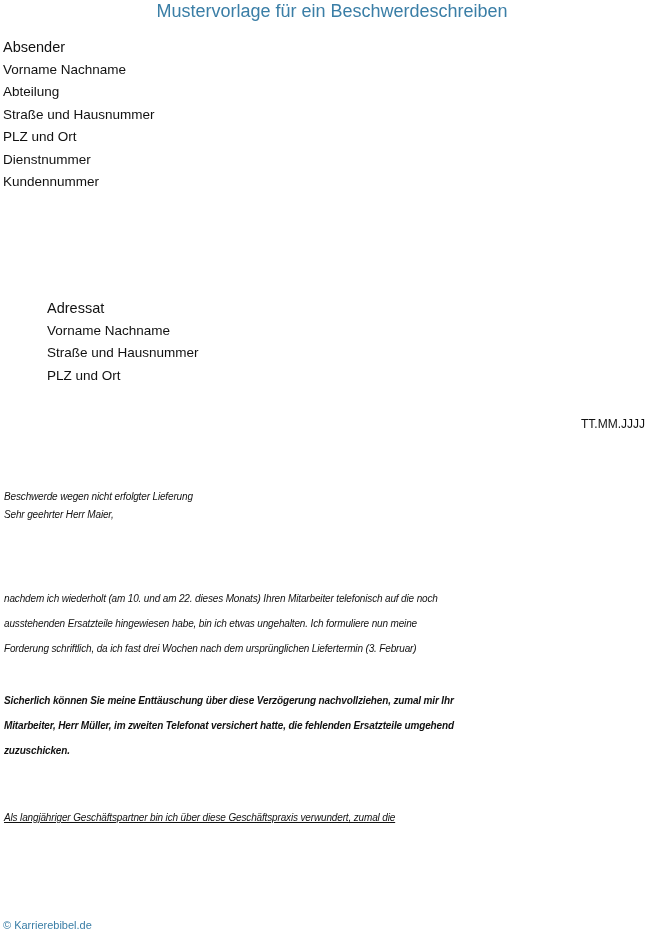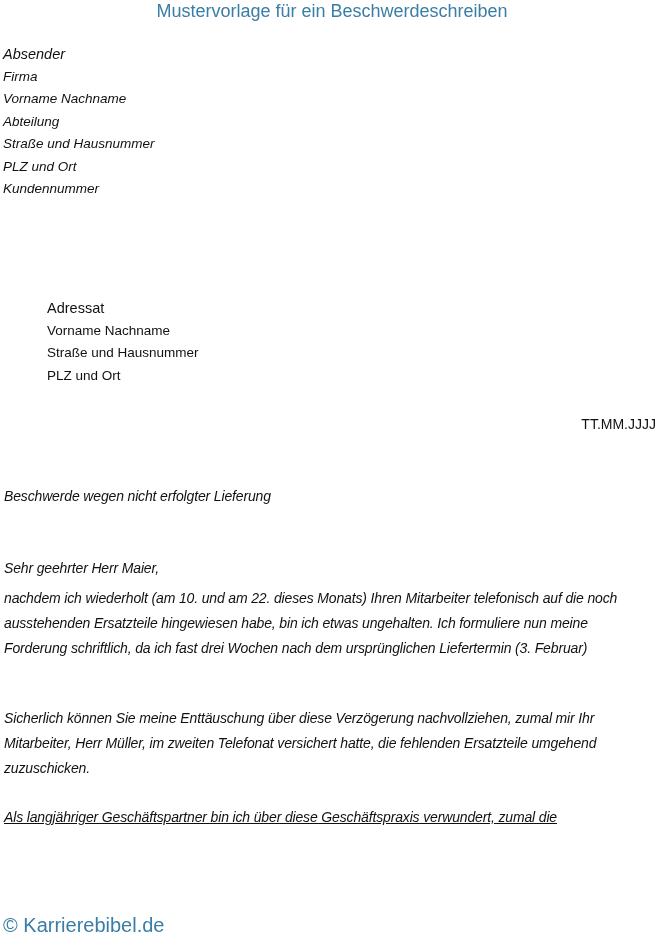--- a/index.html
+++ b/index.html
@@ -3,64 +3,64 @@
 <meta charset="utf-8">
 <style>
   html, body { margin:0; padding:0; background:#ffffff; }
   body { width:664px; height:935px; position:relative; overflow:hidden;
          font-family:"Liberation Sans", sans-serif; color:#111; }
   .title { position:absolute; top:0; left:0; width:664px; text-align:center;
            font-size:18px; color:#3a7ea6; line-height:22px; }
   .block { position:absolute; left:3px; }
   .block div { font-size:13.5px; line-height:22.5px; }
   .block .hd { font-size:14.5px; }
-  .date { position:absolute; right:8px; top:414px; font-size:14px; line-height:20px; }
-  .it { position:absolute; left:4px; font-style:italic; font-size:14px; letter-spacing:-0.15px; }
+  .date { position:absolute; right:19px; top:414px; font-size:12px; line-height:20px; }
+  .it { position:absolute; left:4px; font-style:italic; font-size:10px; letter-spacing:-0.15px; }
   .it div { line-height:25px; white-space:nowrap; }
-  .footer { position:absolute; left:3px; top:915px; font-size:20px; color:#3a7ea6; line-height:20px; }
+  .footer { position:absolute; left:3px; top:915px; font-size:11px; color:#3a7ea6; line-height:20px; }
 </style>
 </head>
 <body>
 
 <div class="title">Mustervorlage für ein Beschwerdeschreiben</div>
 
-<div class="block" style="top:43px;font-style:italic;">
+<div class="block" style="top:36px;">
   <div class="hd">Absender</div>
-  <div>Firma</div>
   <div>Vorname Nachname</div>
   <div>Abteilung</div>
   <div>Straße und Hausnummer</div>
   <div>PLZ und Ort</div>
+  <div>Dienstnummer</div>
   <div>Kundennummer</div>
 </div>
 
 <div class="block" style="top:297px;margin-left:44px;">
   <div class="hd">Adressat</div>
   <div>Vorname Nachname</div>
   <div>Straße und Hausnummer</div>
   <div>PLZ  und Ort</div>
 </div>
 
 <div class="date">TT.MM.JJJJ</div>
 
 <div class="it" style="top:484px;">
   <div>Beschwerde wegen nicht erfolgter Lieferung</div>
 </div>
 
-<div class="it" style="top:556px;">
+<div class="it" style="top:502px;">
   <div>Sehr geehrter Herr Maier,</div>
 </div>
 
 <div class="it" style="top:586px;">
   <div>nachdem ich wiederholt (am 10. und am 22. dieses Monats) Ihren Mitarbeiter telefonisch auf die noch</div>
   <div>ausstehenden Ersatzteile hingewiesen habe, bin ich etwas ungehalten. Ich formuliere nun meine</div>
   <div>Forderung schriftlich, da ich fast drei Wochen nach dem ursprünglichen Liefertermin (3. Februar)</div>
 </div>
 
-<div class="it" style="top:706px;">
+<div class="it" style="top:688px;font-weight:bold;">
   <div>Sicherlich können Sie meine Enttäuschung über diese Verzögerung nachvollziehen, zumal mir Ihr</div>
   <div>Mitarbeiter, Herr Müller, im zweiten Telefonat versichert hatte, die fehlenden Ersatzteile umgehend</div>
   <div>zuzuschicken.</div>
 </div>
 
 <div class="it" style="top:805px;text-decoration:underline;">
   <div>Als langjähriger Geschäftspartner bin ich über diese Geschäftspraxis verwundert, zumal die</div>
 </div>
 
 <div class="footer">© Karrierebibel.de</div>

